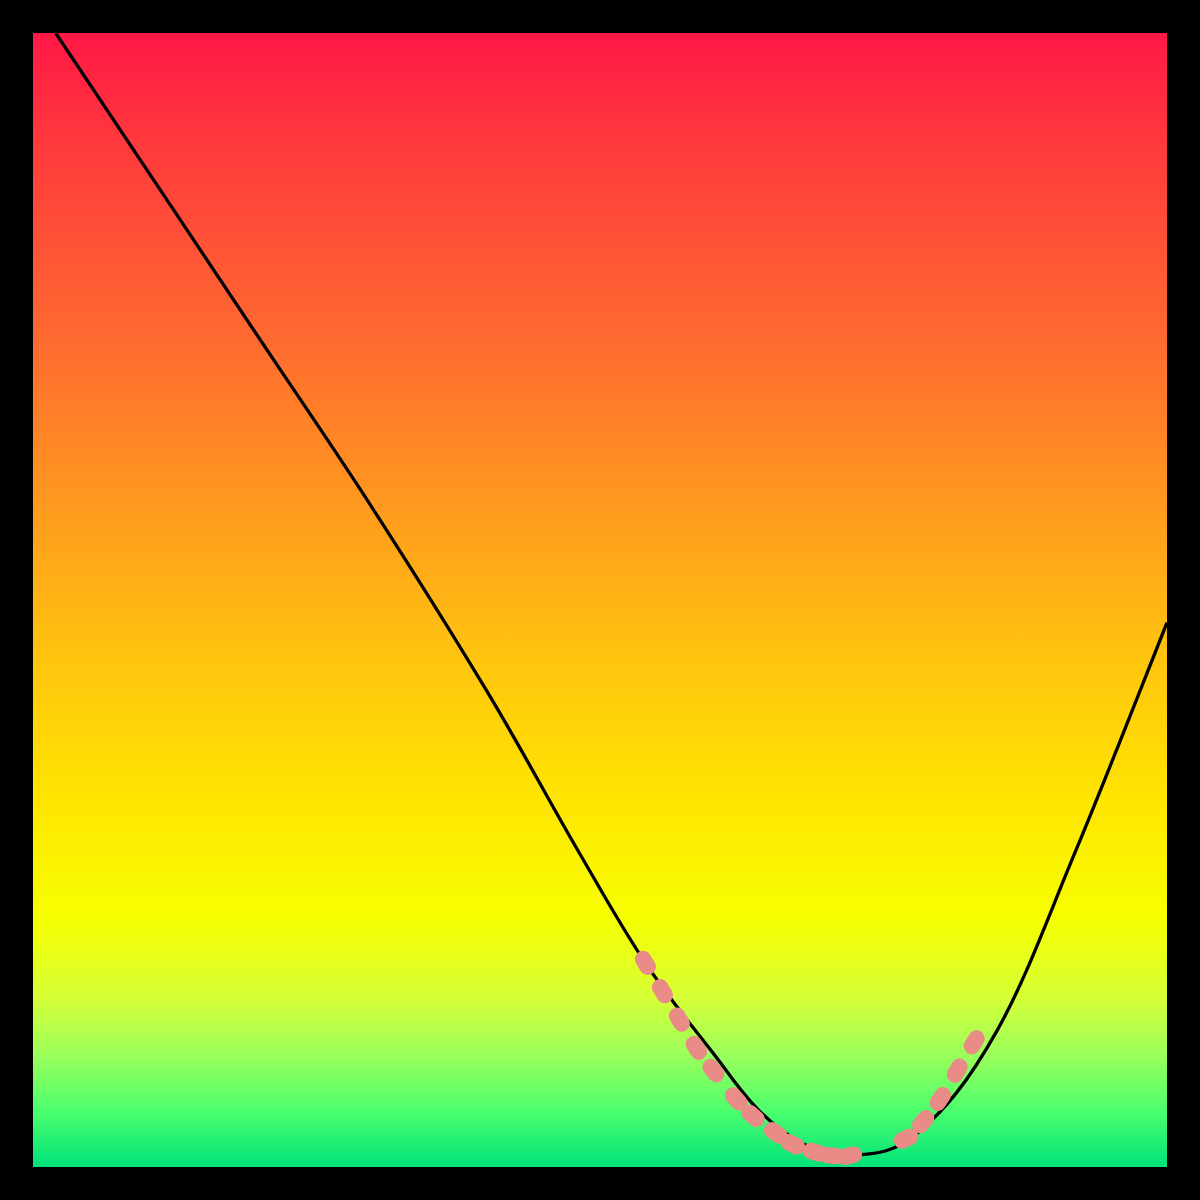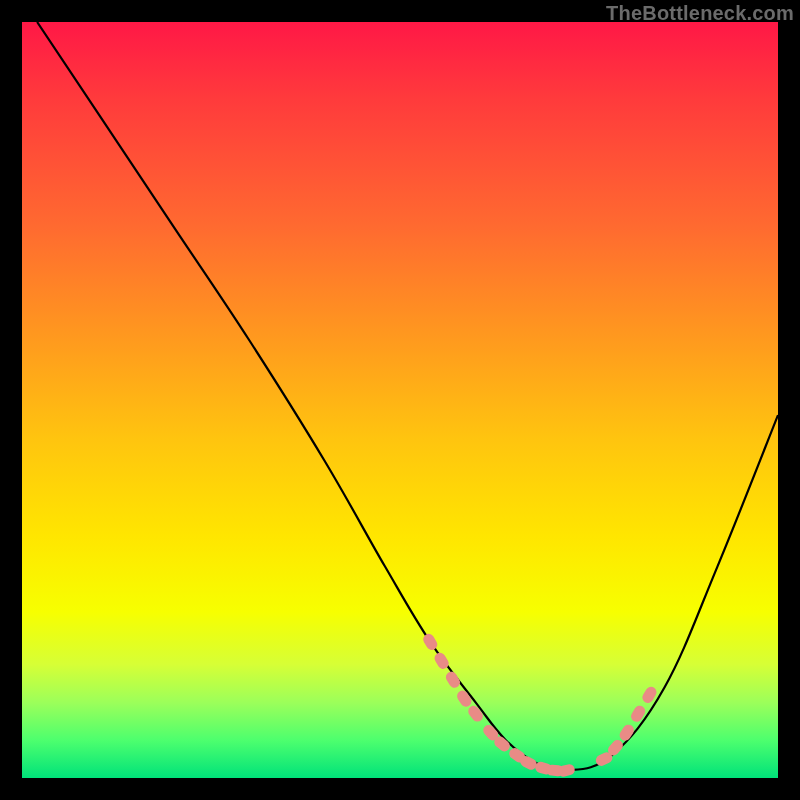--- a/index.html
+++ b/index.html
@@ -55,21 +55,20 @@
     top: 0;
     width: 756px;
     height: 756px;
     pointer-events: none;
   }
 </style>
 </head>
 <body>
 
 <div class="stage">
-  <div class="watermark">TheBottleneck.com</div>
 
   <div class="plot">
     <svg class="curve" viewBox="0 0 756 756" preserveAspectRatio="none">
       <g>
         <path id="curve-path" fill="none" stroke="#000000" stroke-width="2.2" d="M 15.12 0.00 C 26.21 16.63, 50.65 53.30, 75.60 90.72 C 100.55 128.14, 123.48 162.54, 151.20 204.12 C 178.92 245.70, 199.08 274.55, 226.80 317.52 C 254.52 360.49, 277.45 396.90, 302.40 438.48 C 327.35 480.06, 343.48 511.06, 362.88 544.32 C 382.28 577.58, 391.61 594.97, 408.24 619.92 C 424.87 644.87, 439.74 662.38, 453.60 680.40 C 467.46 698.42, 472.75 707.11, 483.84 718.20 C 494.93 729.29, 502.99 735.34, 514.08 740.88 C 525.17 746.42, 530.46 749.83, 544.32 748.44 C 558.18 747.05, 571.66 748.57, 589.68 733.32 C 607.70 718.07, 623.20 699.93, 642.60 665.28 C 662.00 630.63, 674.73 594.22, 695.52 544.32 C 716.31 494.42, 744.91 420.84, 756.00 393.12"></path>
       </g>
       <g id="marker-group">
           <rect x="399.74" y="614.42" width="17" height="11" rx="5.5" ry="5.5" fill="#e98b86" transform="rotate(59.0 408.24 619.92)"></rect>
           <rect x="411.08" y="633.32" width="17" height="11" rx="5.5" ry="5.5" fill="#e98b86" transform="rotate(59.0 419.58 638.82)"></rect>
           <rect x="422.42" y="652.22" width="17" height="11" rx="5.5" ry="5.5" fill="#e98b86" transform="rotate(59.0 430.92 657.72)"></rect>

